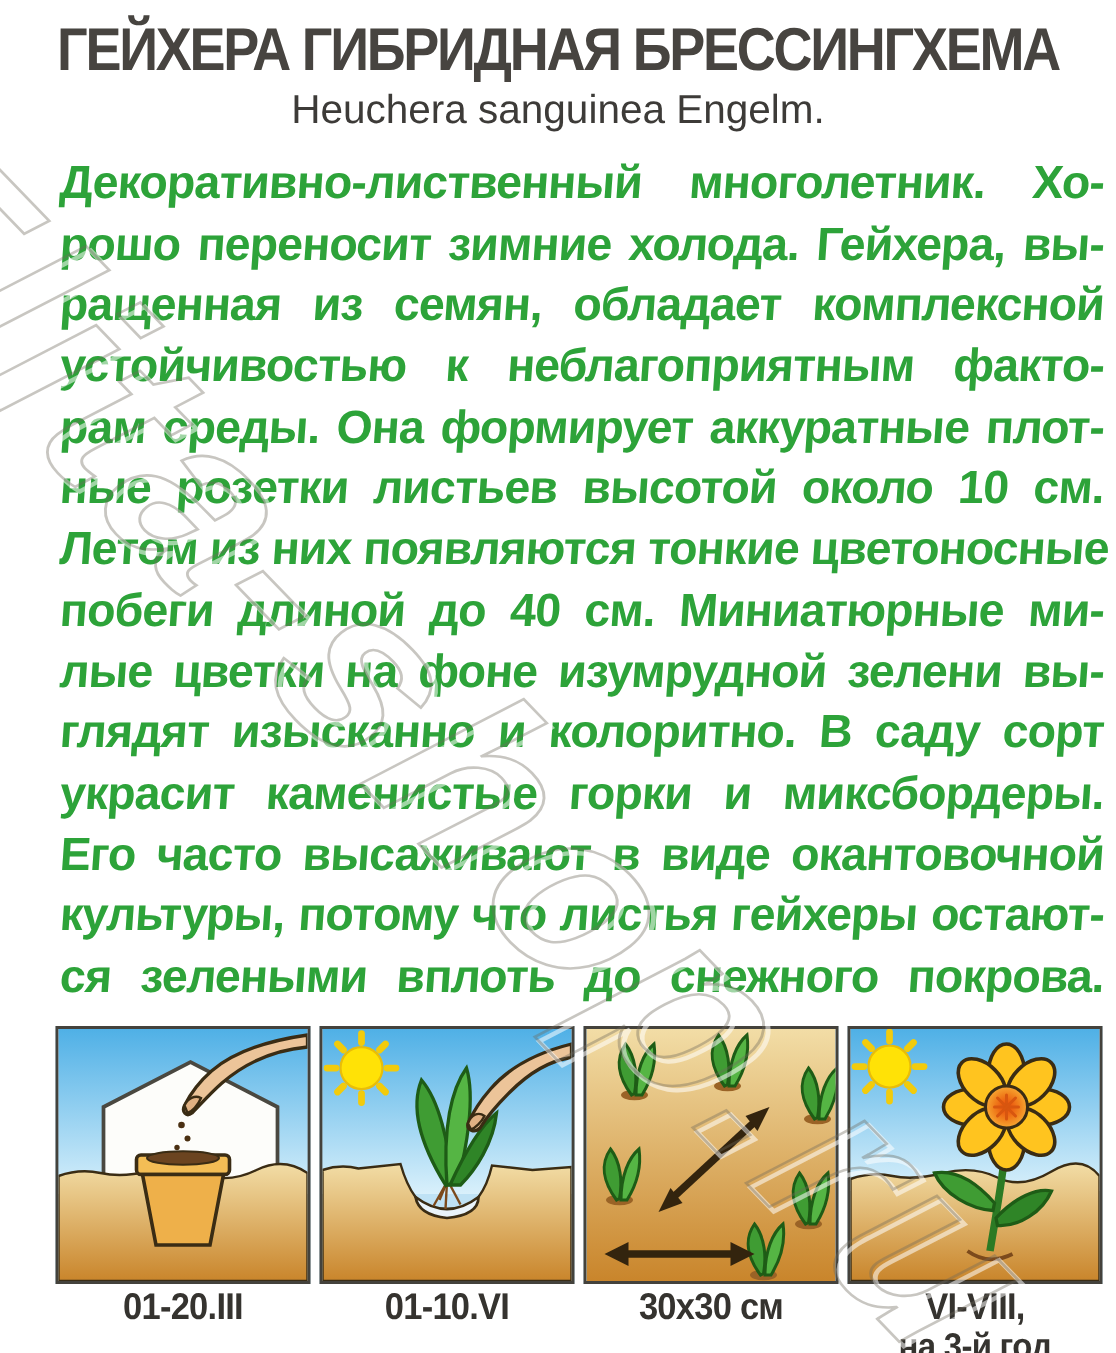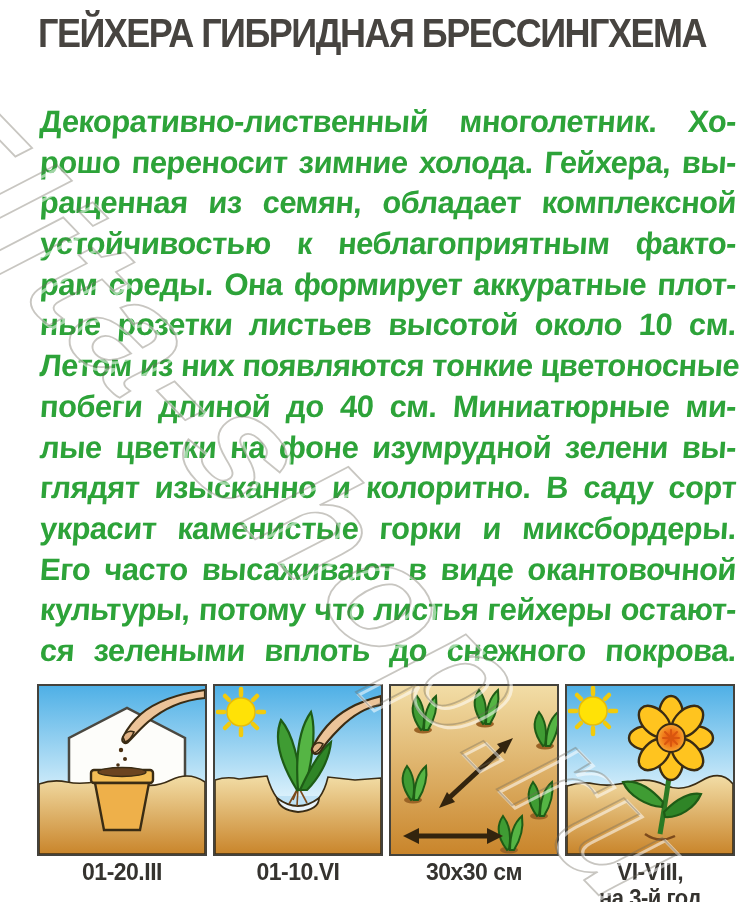--- a/index.html
+++ b/index.html
@@ -100,20 +100,21 @@
       </linearGradient>
       <radialGradient id="flowerCenter" cx="0.5" cy="0.5" r="0.5">
         <stop offset="0" stop-color="#e8450a"></stop>
           <stop offset="0.6" stop-color="#f07f1c"></stop>
           <stop offset="1" stop-color="#f8a832"></stop>
       </radialGradient>
     </defs>
   </svg>
 
   <div class="title">ГЕЙХЕРА ГИБРИДНАЯ БРЕССИНГХЕМА</div>
+  <div class="latin">Heuchera sanguinea Engelm.</div>
 
   <div class="description">
 
   <div class="line">Декоративно-лиственный многолетник. Хо-</div>
       <div class="line">рошо переносит зимние холода. Гейхера, вы-</div>
       <div class="line">ращенная из семян, обладает комплексной</div>
       <div class="line">устойчивостью к неблагоприятным факто-</div>
       <div class="line">рам среды. Она формирует аккуратные плот-</div>
       <div class="line">ные розетки листьев высотой около 10 см.</div>
       <div class="line">Летом из них появляются тонкие цветоносные</div>

